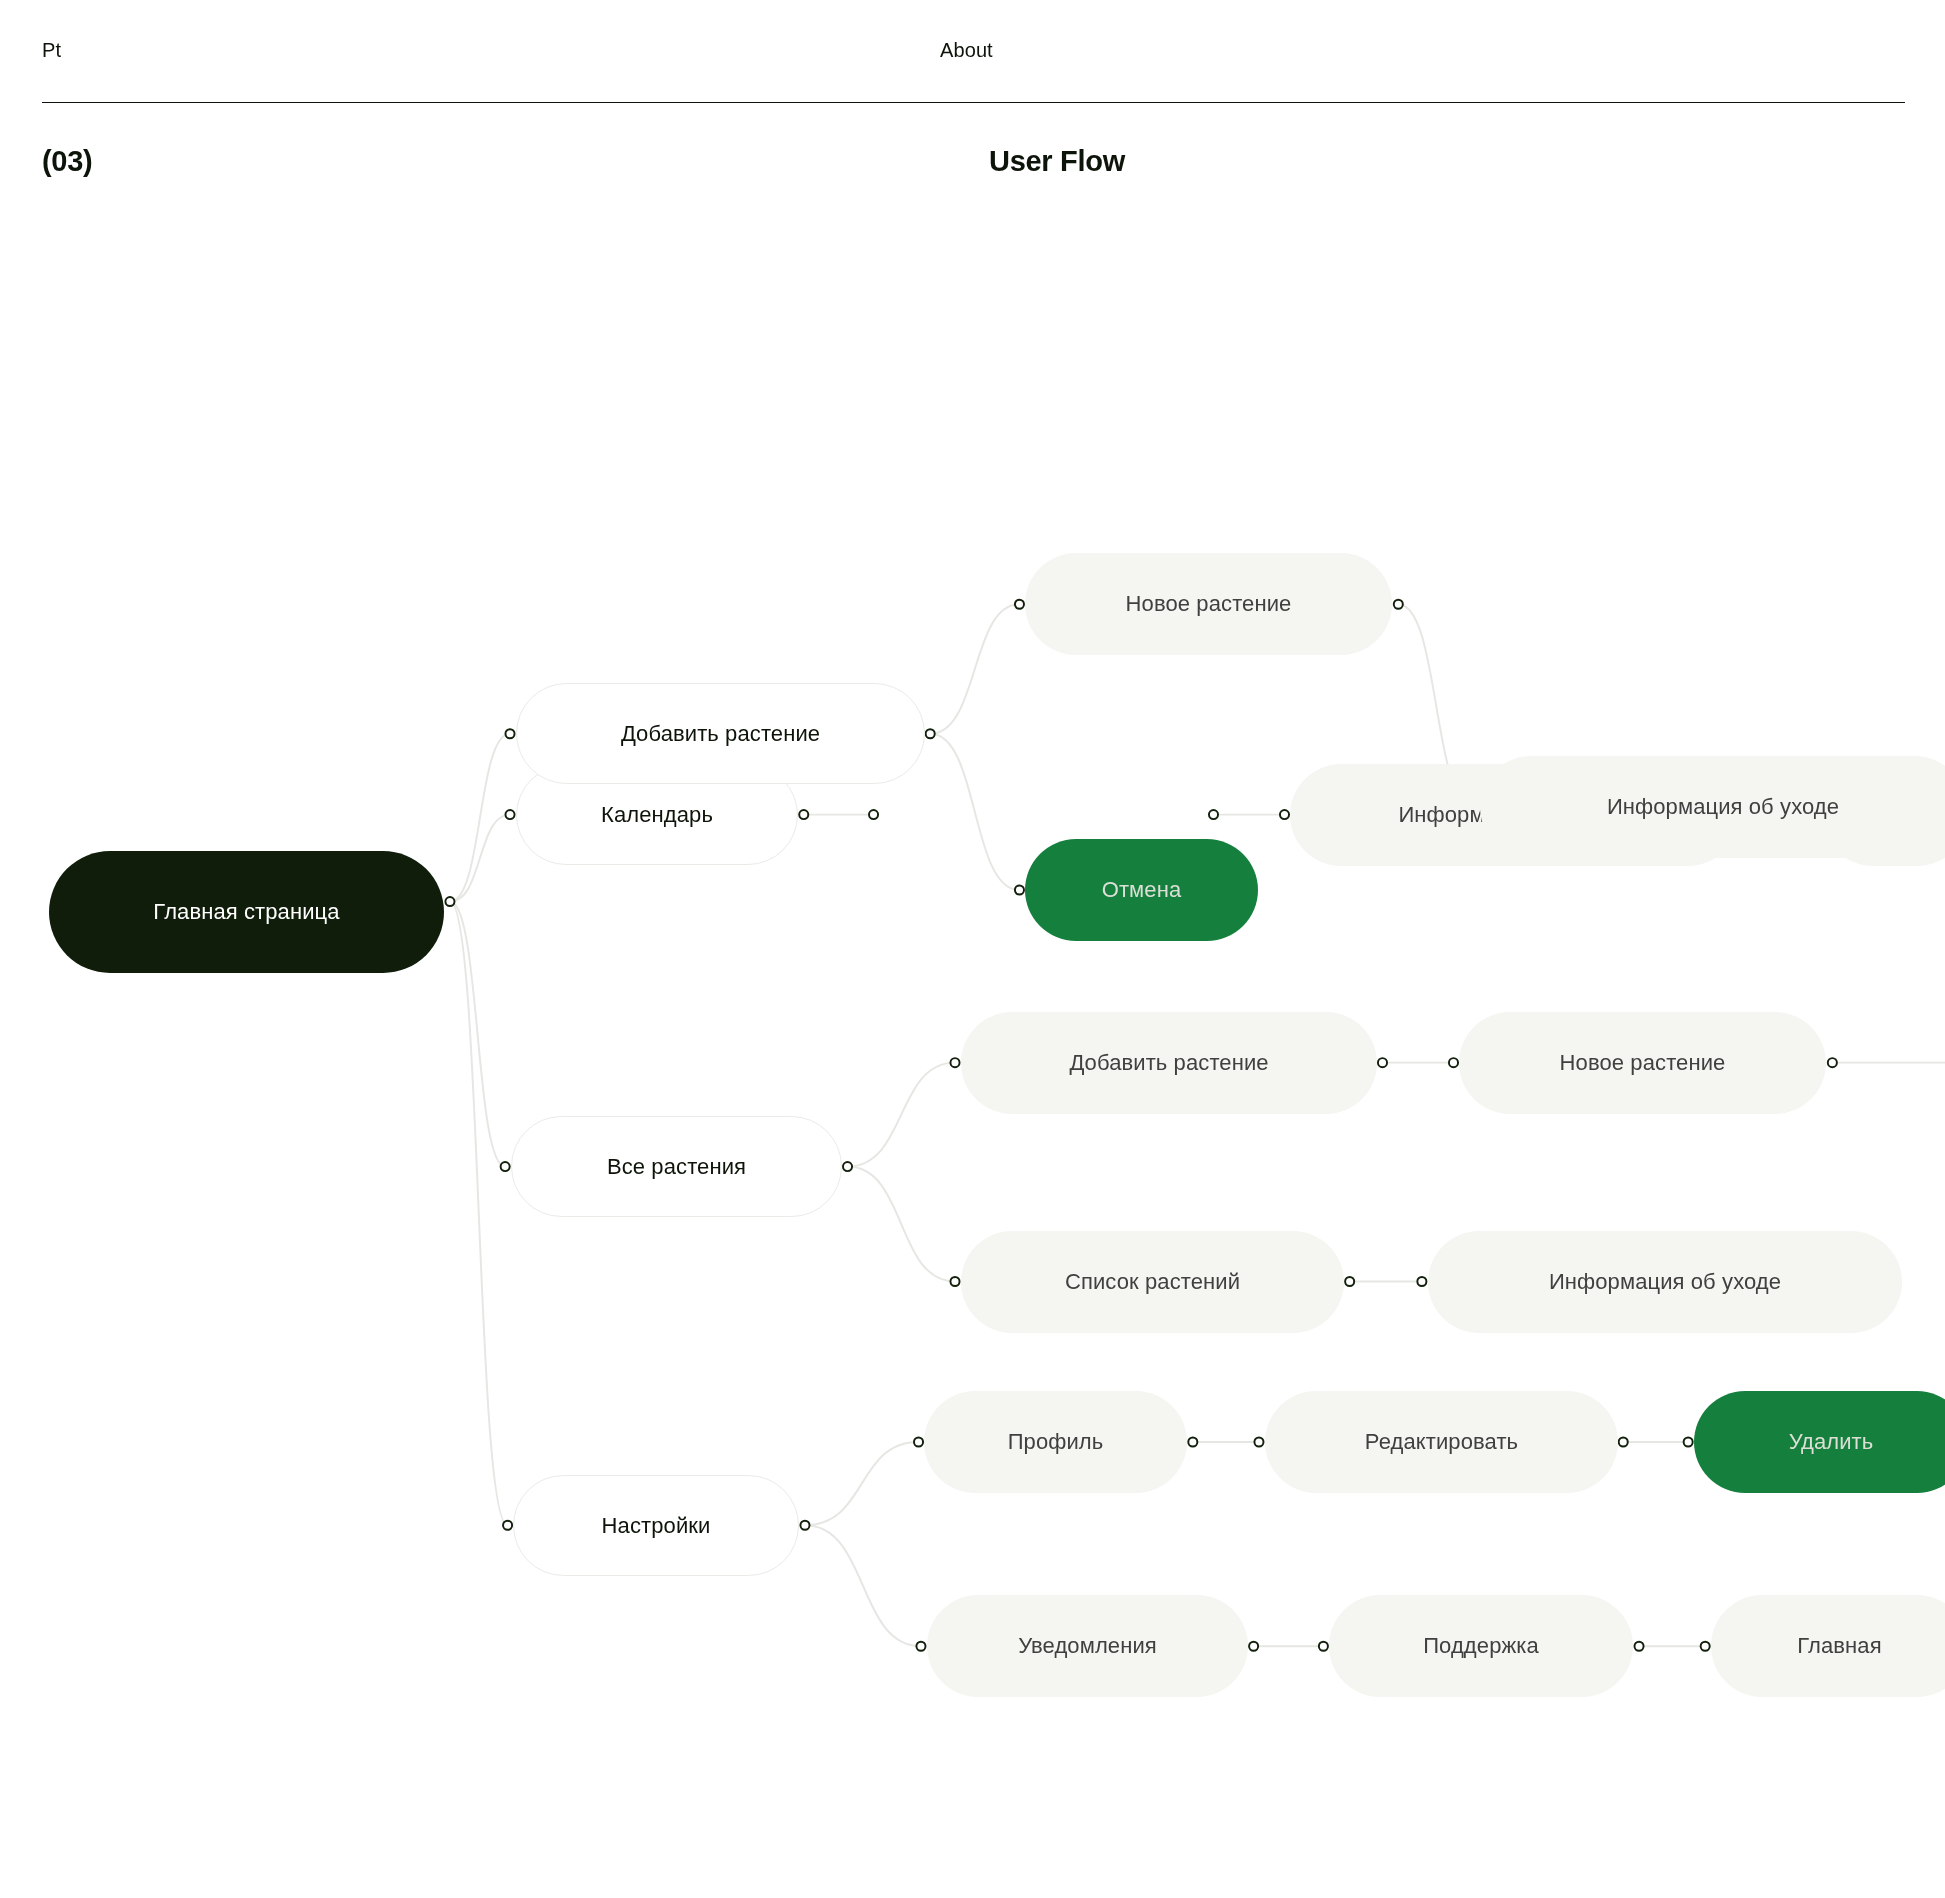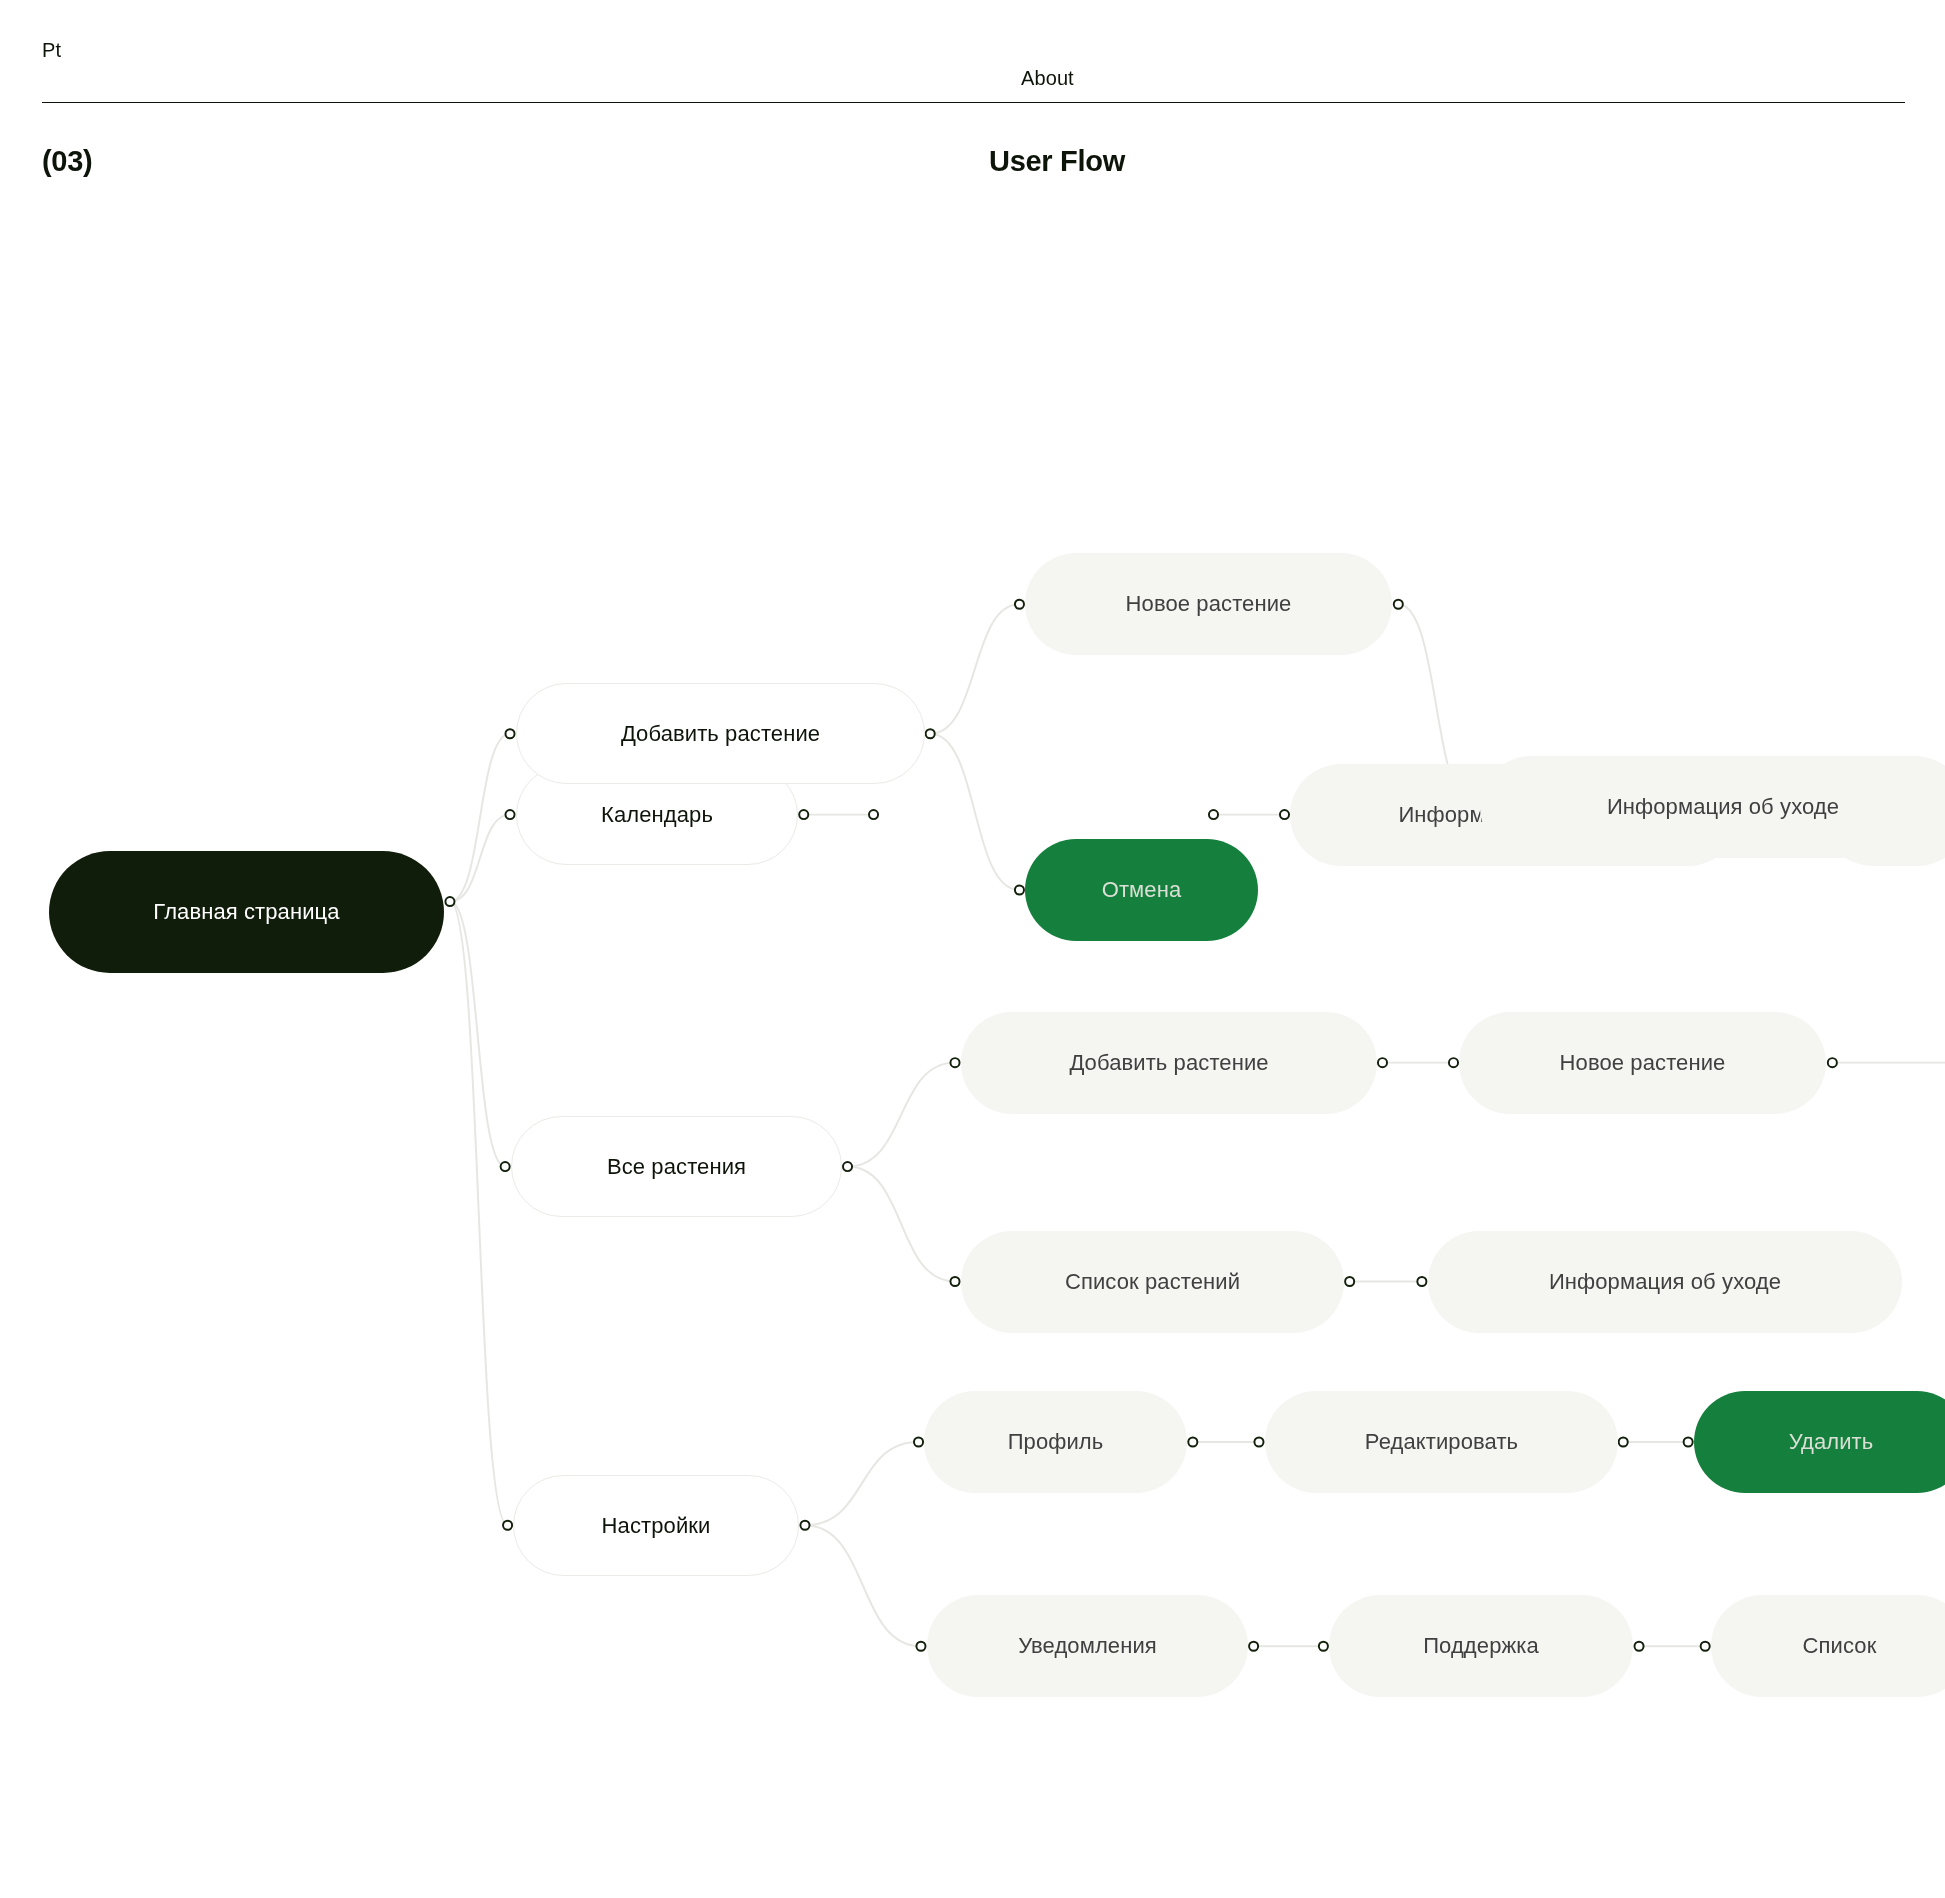--- a/index.html
+++ b/index.html
@@ -29,24 +29,23 @@
     position: absolute;
     left: 42px; top: 40px;
     font-size: 20px;
     font-weight: 400;
     letter-spacing: 0.1px;
     color: #0d1409;
     line-height: 1;
   }
   #nav {
     position: absolute;
-    left: 1021px; top: 40px;
+    left: 940px; top: 40px;
     display: flex;
     gap: 39px;
-    margin-top: 28px;
   }
   .nav-link {
     font-size: 20px;
     font-weight: 400;
     color: #0d1409;
     line-height: 1;
     letter-spacing: 0.1px;
     text-decoration: none;
     white-space: nowrap;
   }
@@ -269,16 +268,16 @@
     <div class="flow-node node-disabled" style="left: 1694px; top: 1391px; width: 274px; height: 102px;">
       <span>Удалить</span>
     </div>
     <div class="flow-node node-secondary" style="left: 927px; top: 1595px; width: 321px; height: 102px;">
       <span>Уведомления</span>
     </div>
     <div class="flow-node node-secondary" style="left: 1329px; top: 1595px; width: 304px; height: 102px;">
       <span>Поддержка</span>
     </div>
     <div class="flow-node node-secondary" style="left: 1711px; top: 1595px; width: 257px; height: 102px;">
-      <span>Список</span>
+      <span>Главная</span>
     </div>
   </div>
 
 
 </body></html>

